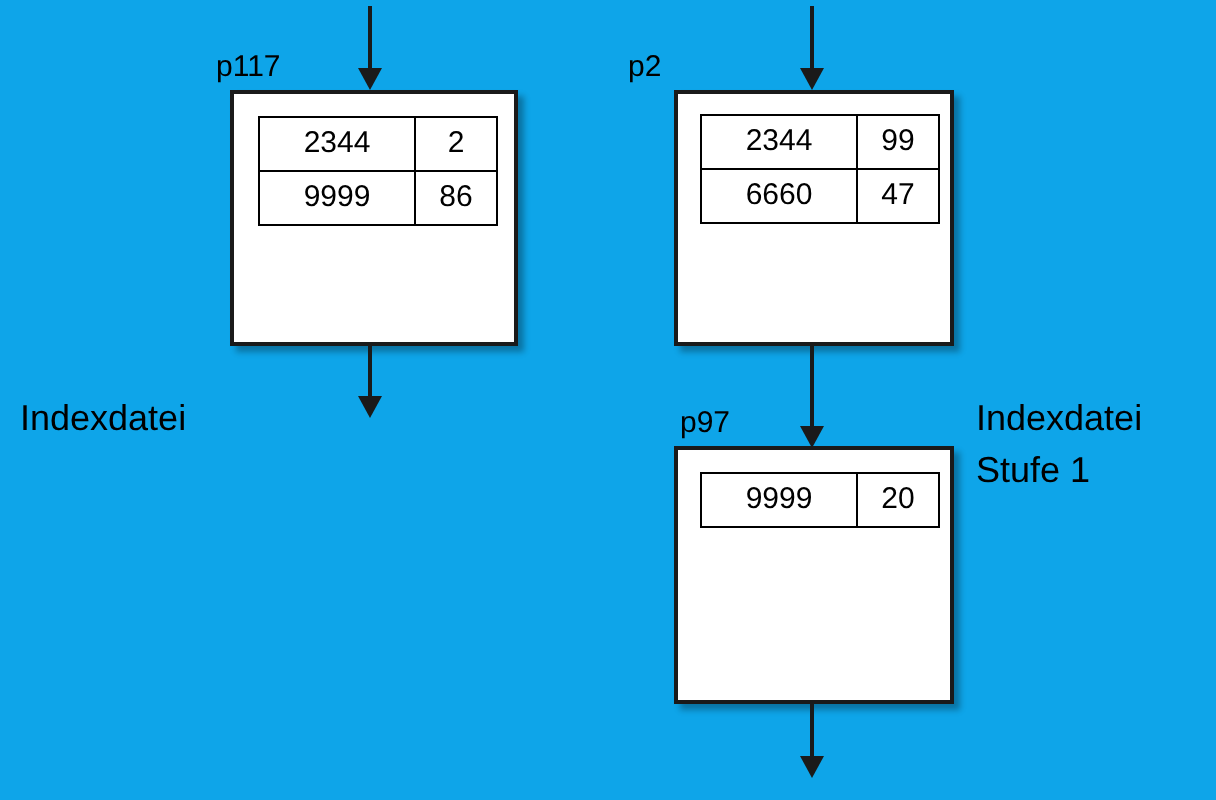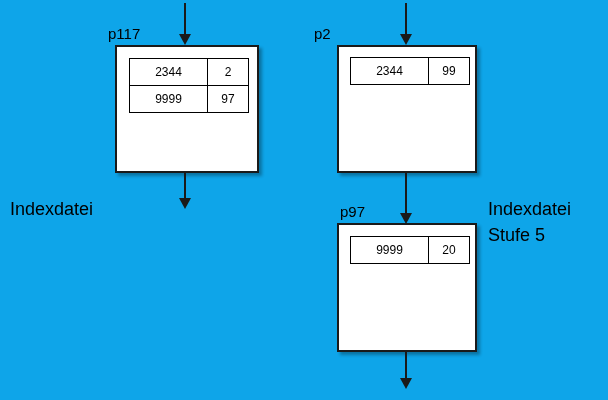--- a/index.html
+++ b/index.html
@@ -37,21 +37,21 @@
   .index-table {
     position: absolute;
     border-collapse: collapse;
     background: #ffffff;
     table-layout: fixed;
   }
   .index-table td {
     border: 1px solid #000000;
     text-align: center;
     vertical-align: middle;
-    font-size: 12px;
+    font-size: 15px;
     color: #000000;
     padding: 0;
     height: 26px;
     line-height: 26px;
     font-family: "Liberation Sans", sans-serif;
   }
   .index-table td.col-key   { width: 77px; }
   .index-table td.col-ptr   { width: 40px; }
 
   
@@ -100,21 +100,21 @@
   <div class="node-label" style="left:108px; top:25px;">p117</div>
   <div class="node-box" style="left:115px; top:45px; width:144px; height:128px;">
     <table class="index-table" style="left:12px; top:11px;">
       <tbody>
         <tr>
           <td class="col-key">2344</td>
           <td class="col-ptr">2</td>
         </tr>
         <tr>
           <td class="col-key">9999</td>
-          <td class="col-ptr">97</td>
+          <td class="col-ptr">86</td>
         </tr>
       </tbody>
     </table>
   </div>
 
   <div class="arrow" style="left:179px; top:173px; width:12px; height:36px;">
     <div class="shaft" style="height:25px;"></div>
     <div class="head" style="top:25px;"></div>
   </div>
 
@@ -123,20 +123,24 @@
     <div class="head" style="top:31px;"></div>
   </div>
 
   <div class="node-label" style="left:314px; top:25px;">p2</div>
   <div class="node-box" style="left:337px; top:45px; width:140px; height:128px;">
     <table class="index-table" style="left:11px; top:10px;">
       <tbody>
         <tr>
           <td class="col-key">2344</td>
           <td class="col-ptr">99</td>
+        </tr>
+        <tr>
+          <td class="col-key">6660</td>
+          <td class="col-ptr">47</td>
         </tr>
       </tbody>
     </table>
   </div>
 
   <div class="arrow" style="left:400px; top:173px; width:12px; height:51px;">
     <div class="shaft" style="height:40px;"></div>
     <div class="head" style="top:40px;"></div>
   </div>
 
@@ -156,16 +160,16 @@
     <div class="shaft" style="height:26px;"></div>
     <div class="head" style="top:26px;"></div>
   </div>
 
   <div class="caption" style="left:10px; top:196px; width:140px;">
     <div>Indexdatei</div>
   </div>
 
   <div class="caption" style="left:488px; top:196px; width:120px;">
     <div>Indexdatei</div>
-    <div>Stufe 5</div>
+    <div>Stufe 1</div>
   </div>
 
 </div>
 
 </body></html>

